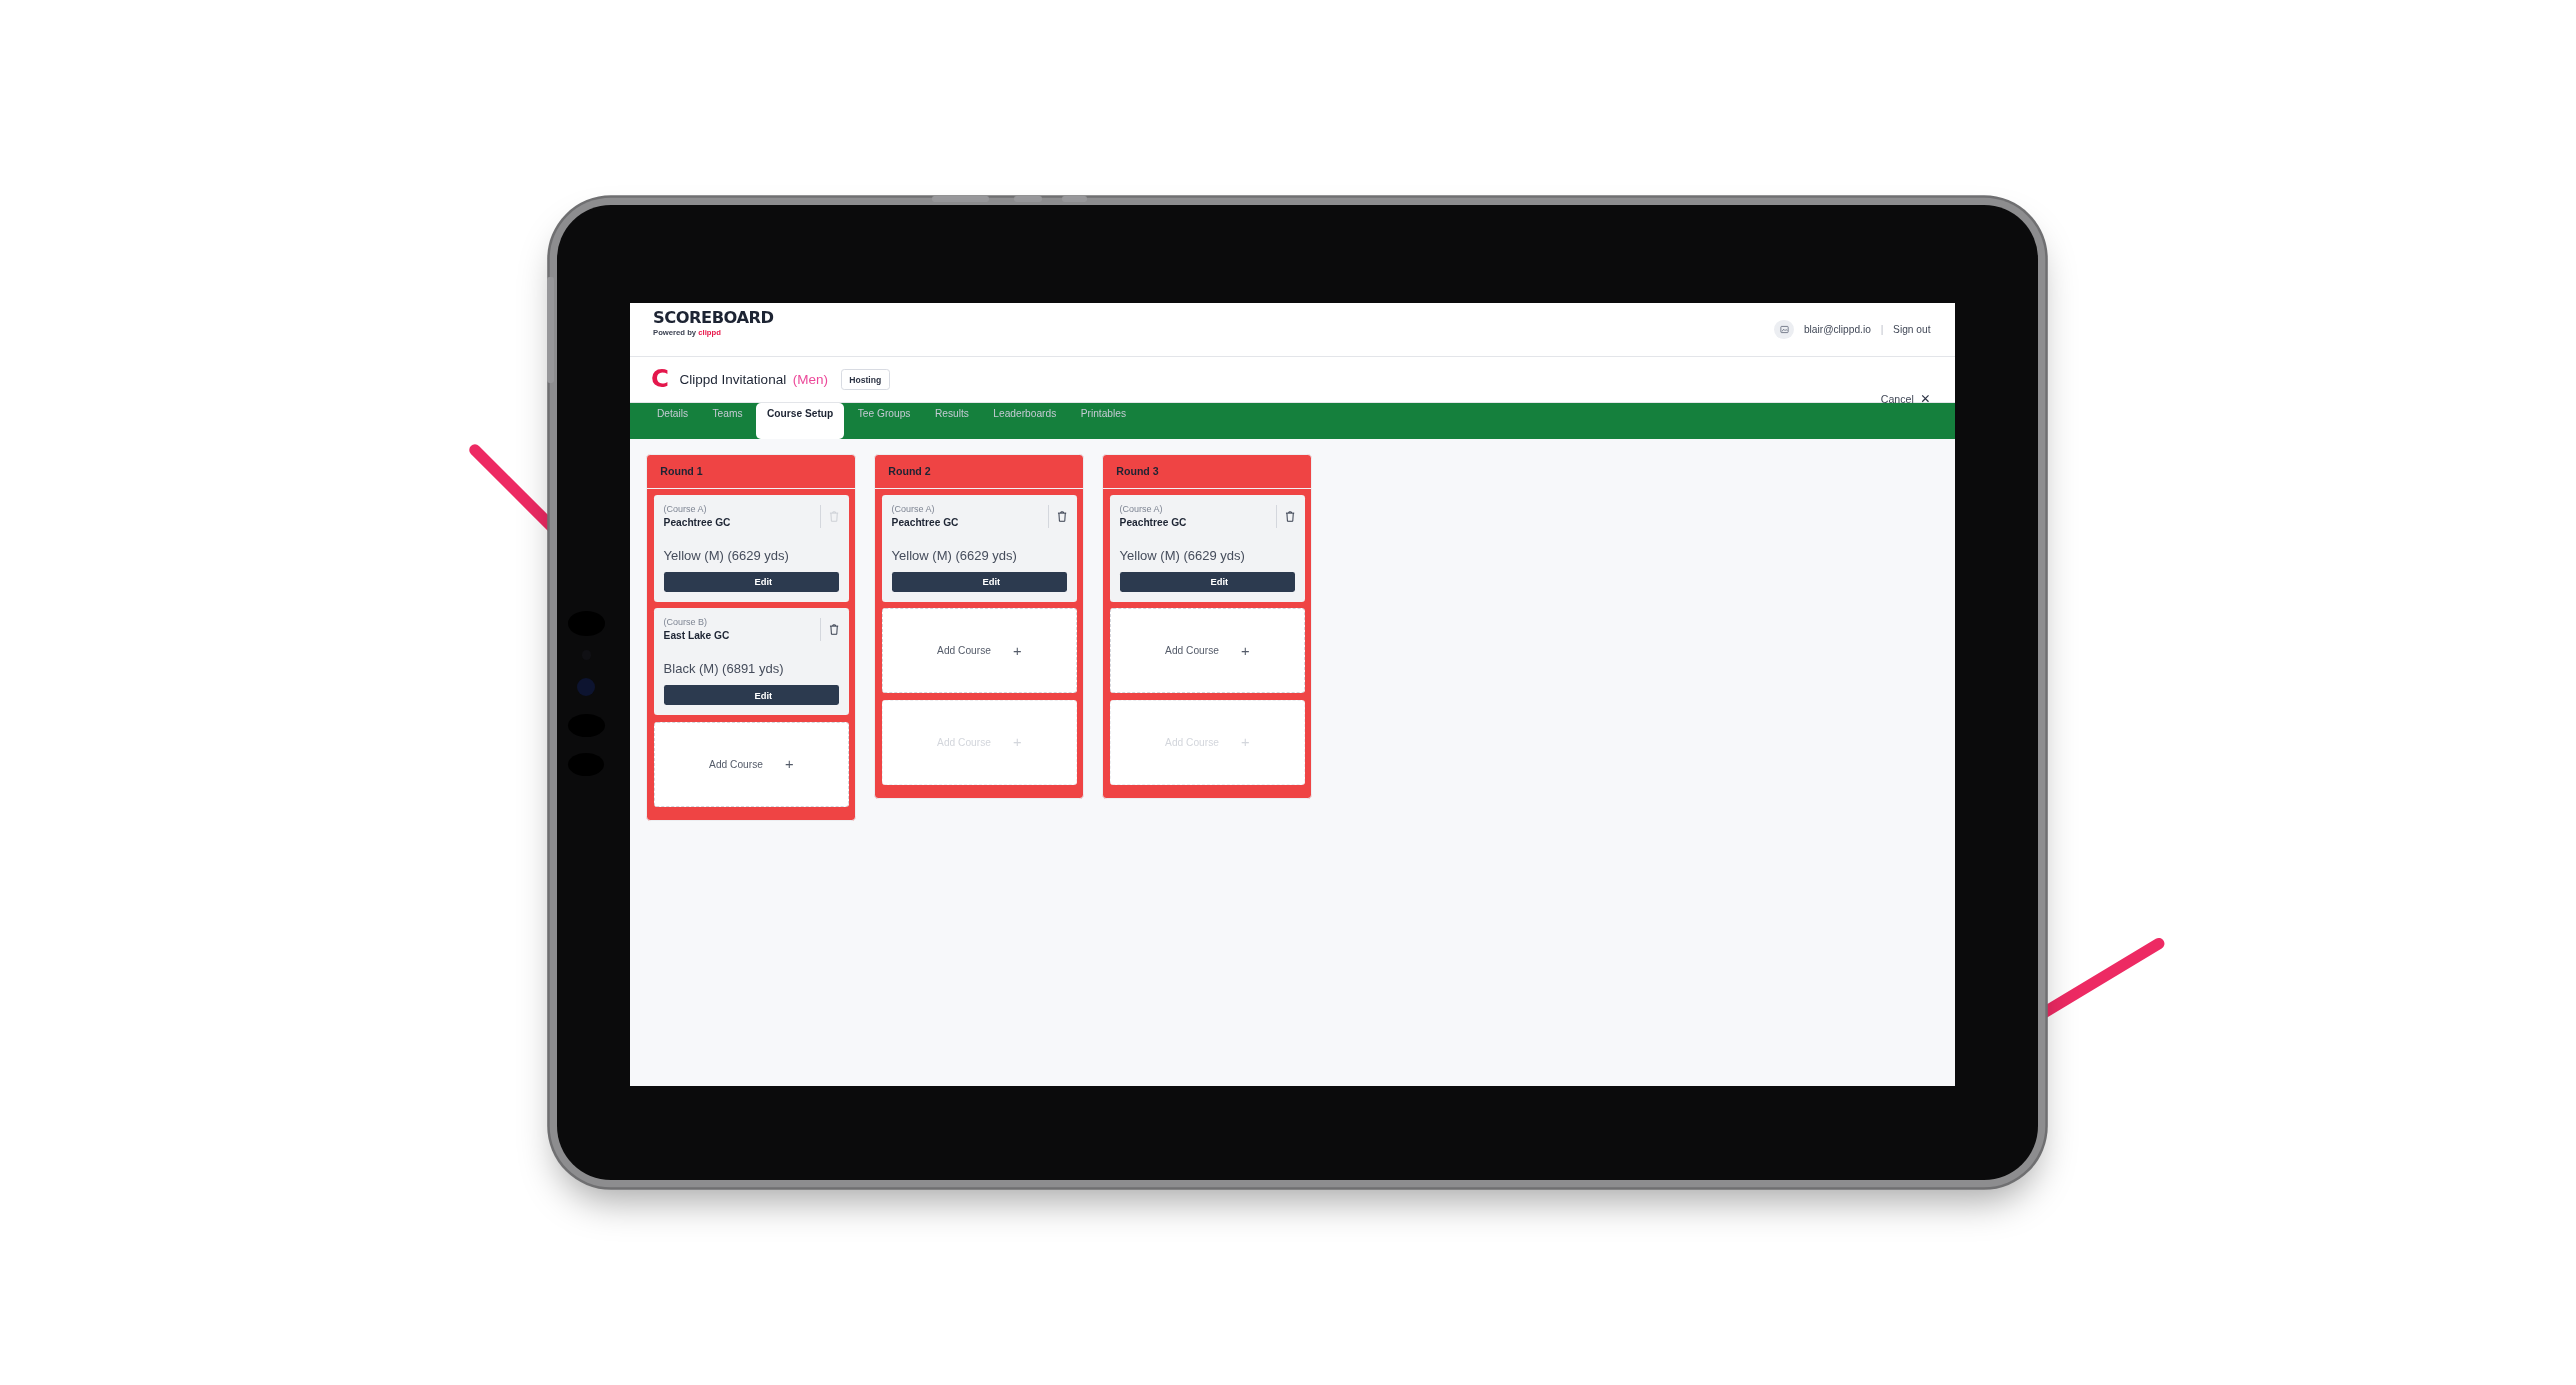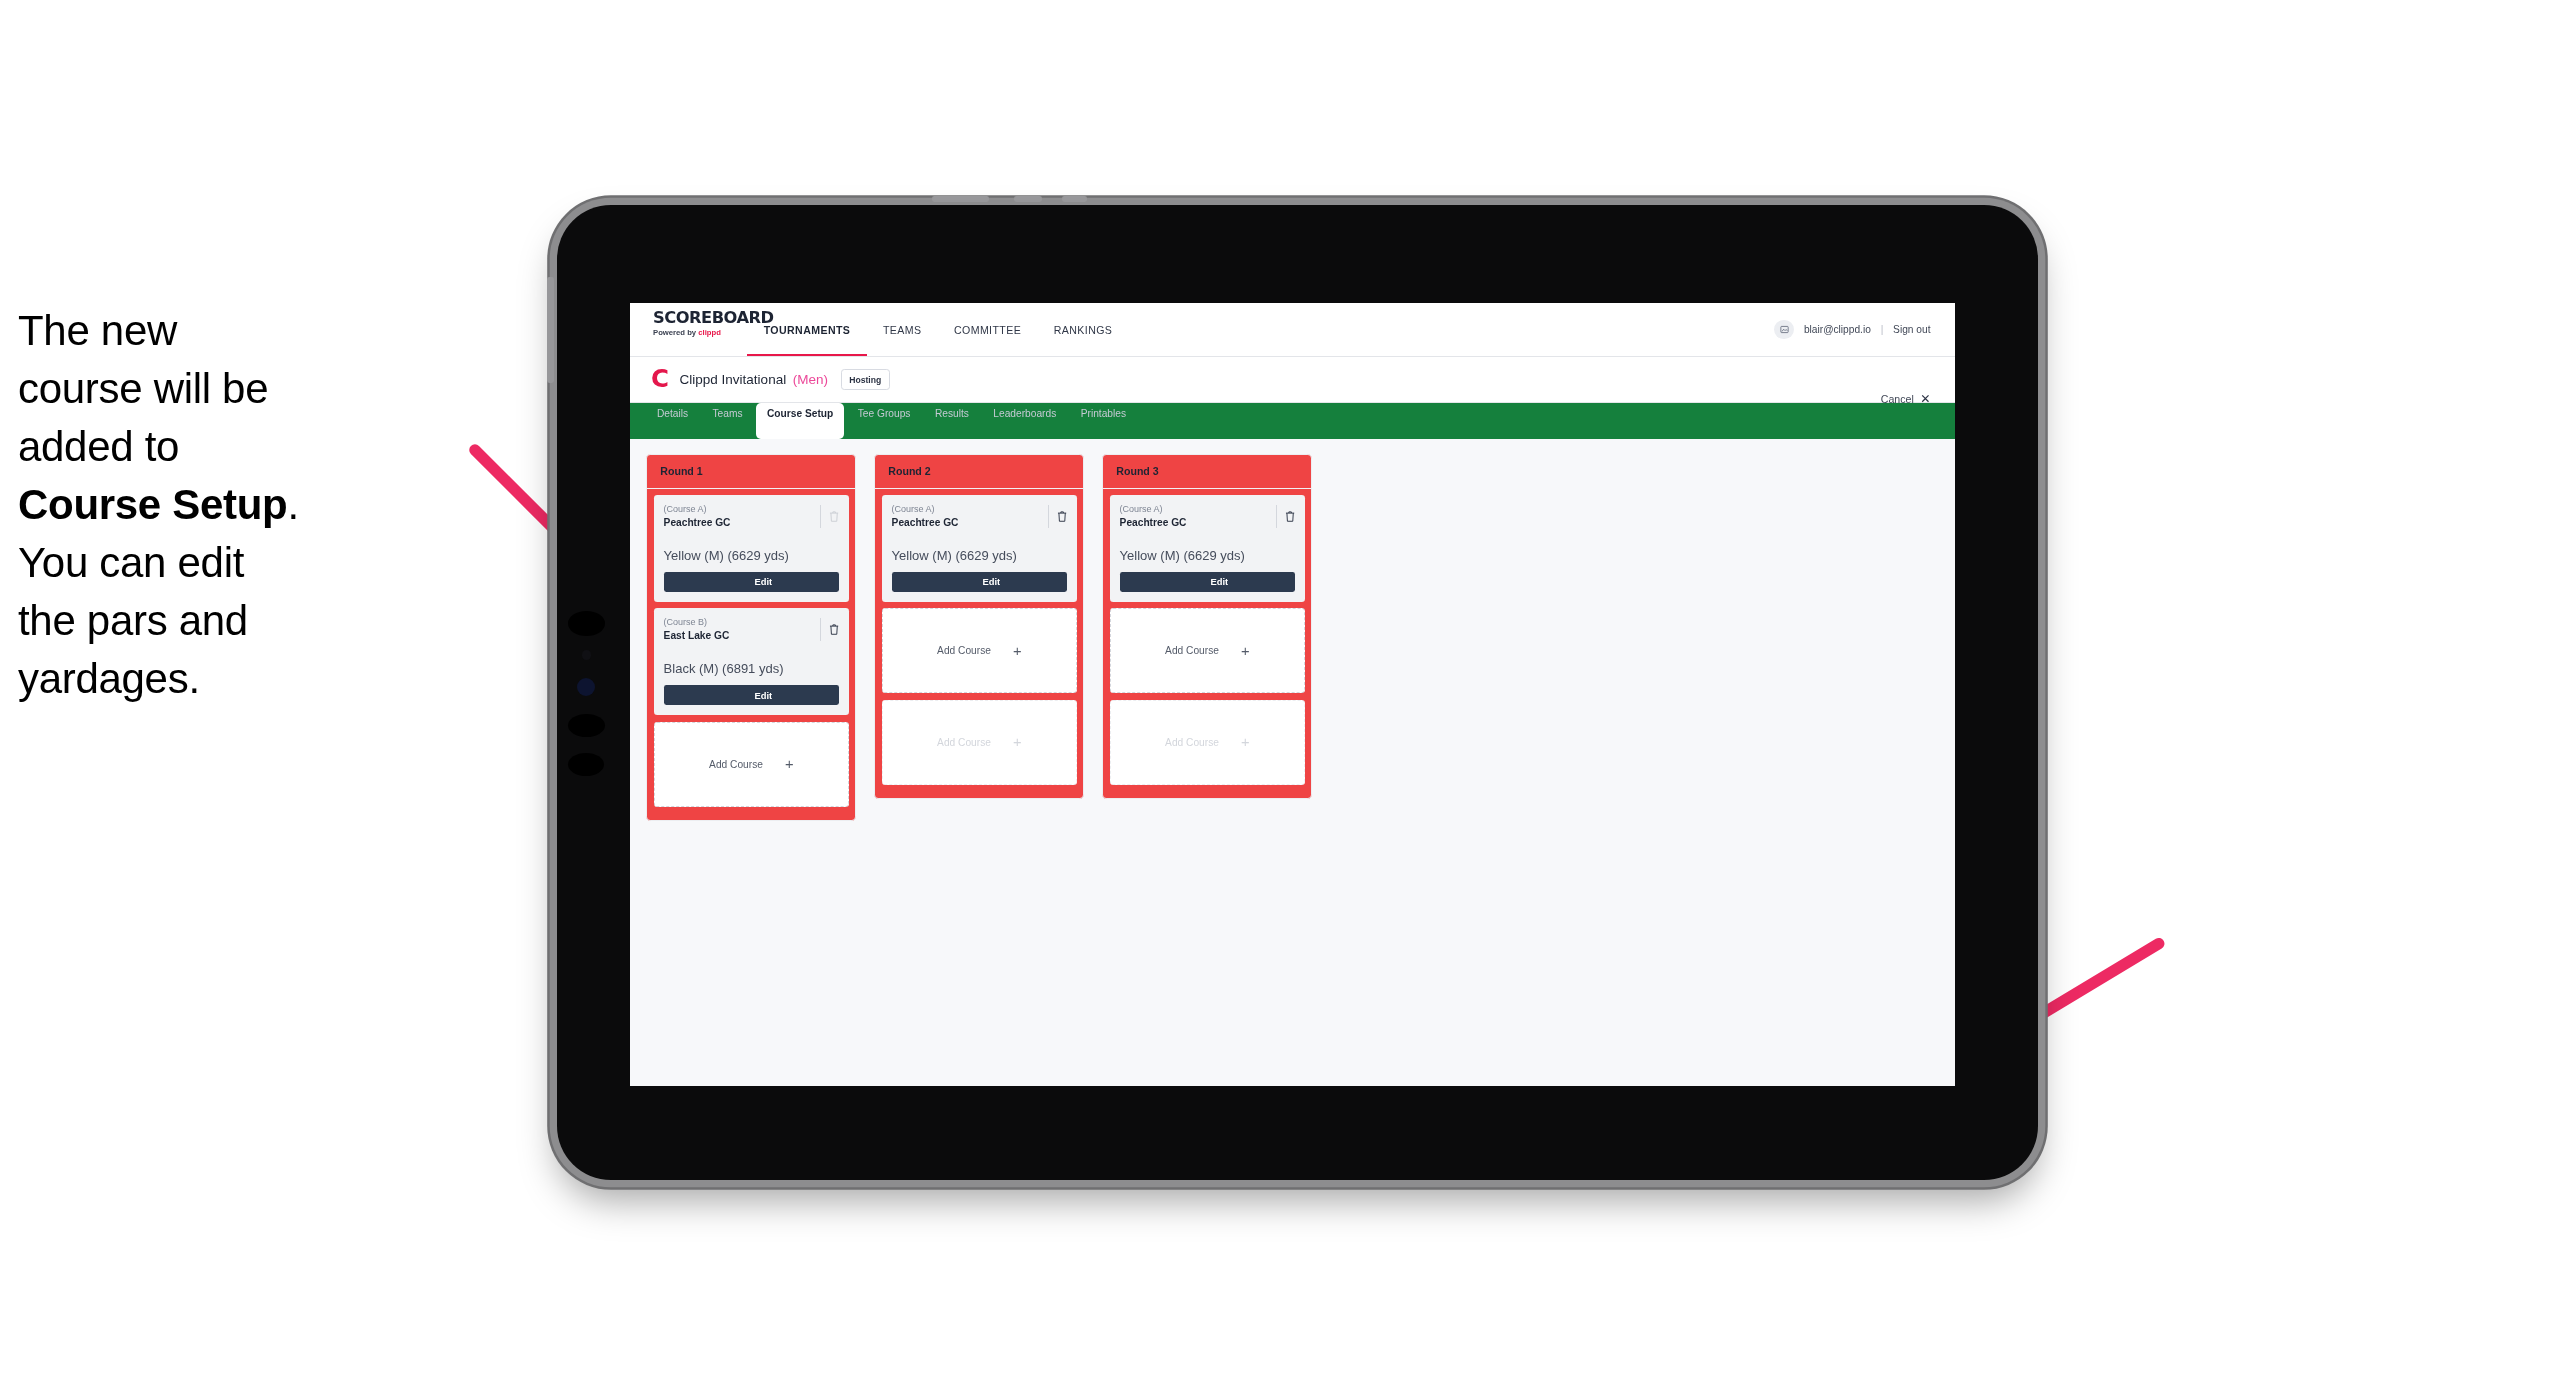--- a/index.html
+++ b/index.html
@@ -201,29 +201,20 @@
     background: #fff;
   }
   .add-course .plus { font-size: 14.7px; font-weight: 300; line-height: 1; }
   .add-course.muted { border-color: #eceef1; color: #d3d6dc; cursor: default; }
 </style>
 </head>
 <body>
 
 <div id="stage">
 
-  <div class="annot" id="annot-left">
-    <span>The new</span><br>
-    <span>course will be</span><br>
-    <span>added to</span><br>
-    <b>Course Setup</b><span>.</span><br>
-    <span>You can edit</span><br>
-    <span>the pars and</span><br>
-    <span>yardages.</span>
-  </div>
 
 
   <svg class="arrow" id="arrow-left" style="left:457px; top:432px;" width="212" height="212" viewBox="0 0 260 260">
     <line x1="22" y1="22" x2="196" y2="196" stroke="#ED2A63" stroke-width="14" stroke-linecap="round"></line>
     <polygon points="243,243 176,222 214,178" fill="#ED2A63"></polygon>
   </svg>
 
   <svg class="arrow" id="arrow-right" style="left:1973px; top:929px;" width="196" height="130" viewBox="0 0 240 160">
     <line x1="228" y1="18" x2="62" y2="118" stroke="#ED2A63" stroke-width="14" stroke-linecap="round"></line>
     <polygon points="26,140 92,106 86,66" fill="#ED2A63"></polygon>
@@ -241,26 +232,20 @@
     <div class="lens" id="lens-e"></div>
 
     <div id="screen">
 
       <div id="topnav">
         <div id="brand">
           <div class="brand-name">SCOREBOARD</div>
           <div class="brand-sub"><span>Powered by </span><span class="accent">clippd</span></div>
         </div>
 
-        <div id="mainmenu">
-          <div class="menu-item active">TOURNAMENTS</div>
-          <div class="menu-item">TEAMS</div>
-          <div class="menu-item">COMMITTEE</div>
-          <div class="menu-item">RANKINGS</div>
-        </div>
 
         <div id="topright">
           <div id="avatar">
             <svg width="9" height="9" viewBox="0 0 16 16" fill="none" stroke="#5c6475" stroke-width="1.4">
               <rect x="1.5" y="2.5" width="13" height="11" rx="1.4"></rect>
               <path d="M3.5 11.5 L6.5 7.5 L9 10 L11 8 L12.8 10.2"></path>
             </svg>
           </div>
           <span class="link">blair@clippd.io</span>
           <span class="sep">|</span>

